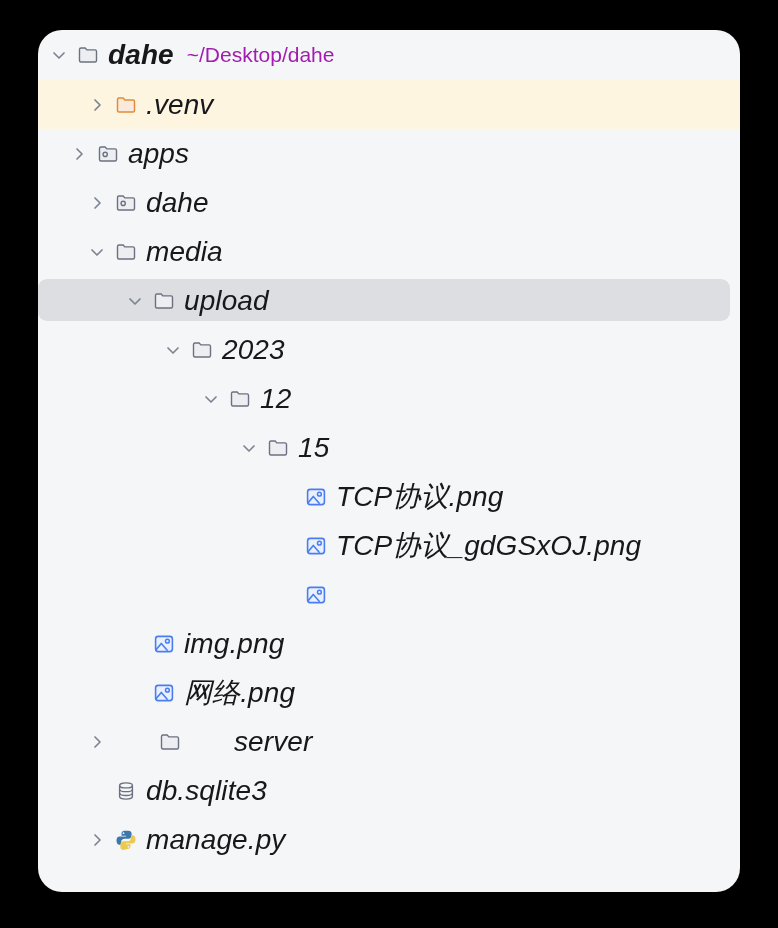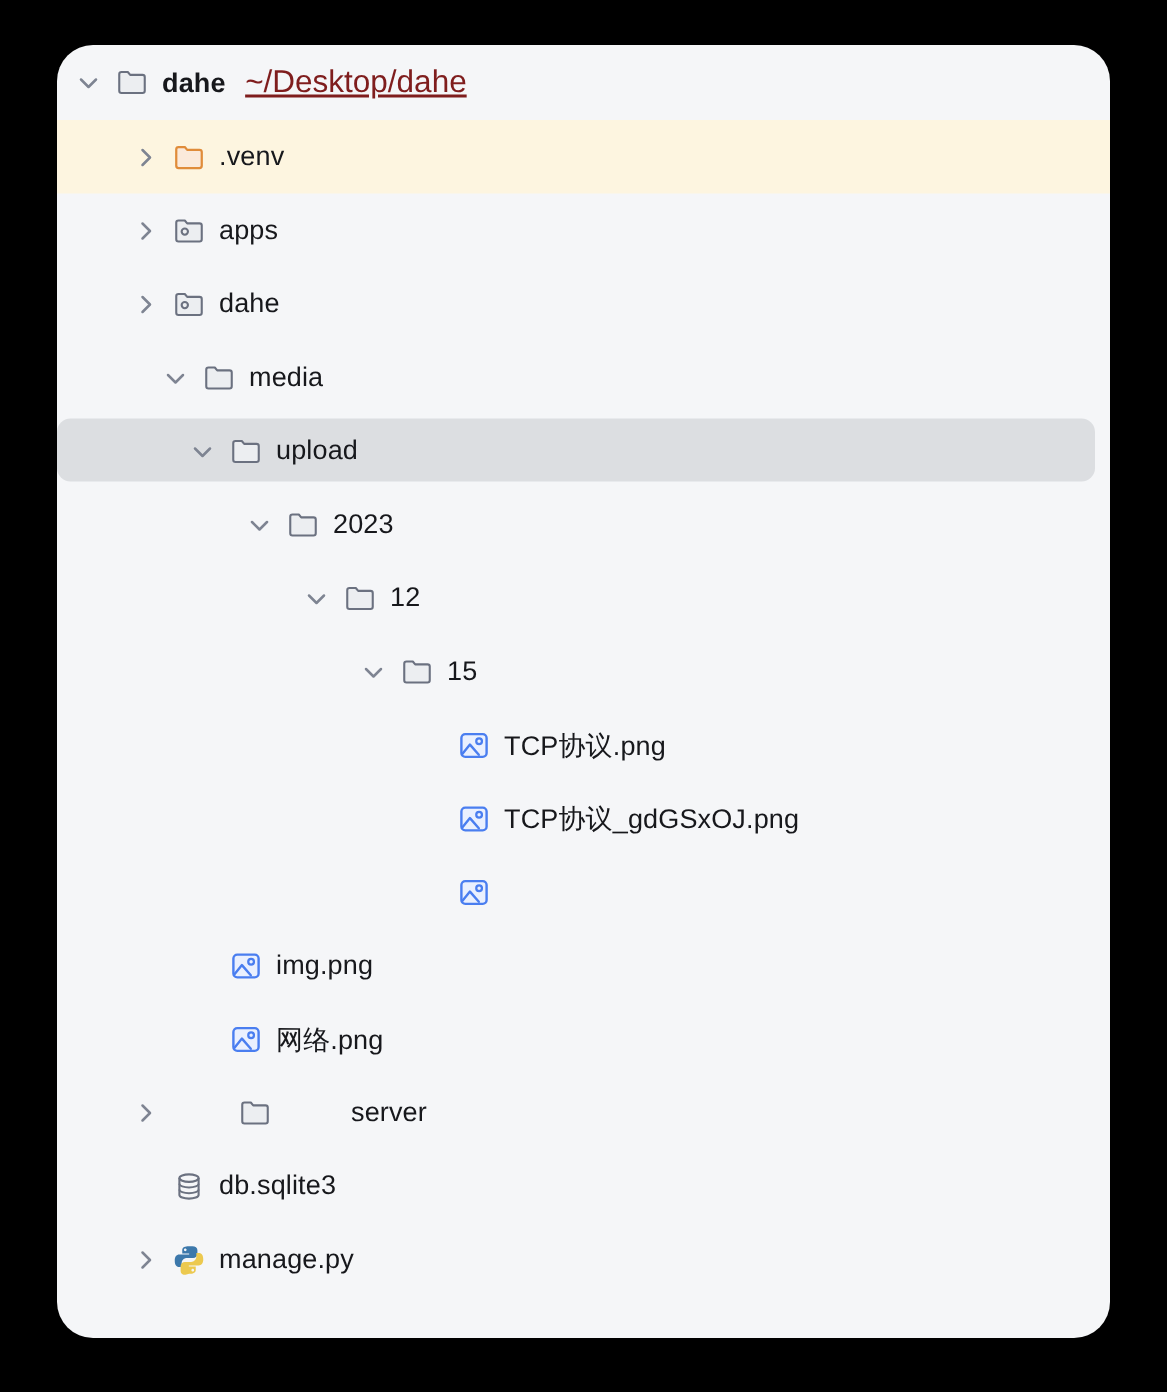--- a/index.html
+++ b/index.html
@@ -69,32 +69,32 @@
     width: 22px;
     height: 22px;
     margin-left: 8px;
     display: flex;
     align-items: center;
     justify-content: center;
   }
 
   .node-label {
     margin-left: 9px;
-    font-size: 18px;
+    font-size: 28px;
     color: #17181c;
     letter-spacing: 0.1px;
+    font-style: italic;
   }
 
   .node-label.bold { font-weight: bold; }
 
   .node-path {
     margin-left: 13px;
     font-size: 21px;
-    color: #7f1d1d;
-    text-decoration: underline;
+    color: #a21caf;
   }
 </style>
 </head>
 <body>
 
 <div id="project-panel">
 
   <div class="tree-row root-row">
     <div class="row-content" style="padding-left: 11px;">
       <span class="twisty">
@@ -122,53 +122,53 @@
           </span>
           <span class="node-icon">
             <svg width="22" height="22" viewBox="0 0 22 22">
               <path d="M2.5 5.5a1.5 1.5 0 0 1 1.5-1.5h4.2l1.6 1.9h8.2a1.5 1.5 0 0 1 1.5 1.5v9.1a1.5 1.5 0 0 1-1.5 1.5H4a1.5 1.5 0 0 1-1.5-1.5z" fill="#fbeadb" stroke="#e08c3a" stroke-width="1.5" stroke-linejoin="round"></path>
             </svg>
           </span>
           <span class="node-label">.venv</span>
         </div>
       </div>
       <div class="tree-row">
+        <div class="row-content" style="padding-left: 31px;">
+          <span class="twisty">
+            <svg width="20" height="20" viewBox="0 0 20 20">
+              <path d="M8 5 L13 10 L8 15" fill="none" stroke="#7e8492" stroke-width="1.7" stroke-linecap="round" stroke-linejoin="round"></path>
+            </svg>
+          </span>
+          <span class="node-icon">
+            <svg width="22" height="22" viewBox="0 0 22 22">
+              <path d="M2.5 5.5a1.5 1.5 0 0 1 1.5-1.5h4.2l1.6 1.9h8.2a1.5 1.5 0 0 1 1.5 1.5v9.1a1.5 1.5 0 0 1-1.5 1.5H4a1.5 1.5 0 0 1-1.5-1.5z" fill="#eceef1" stroke="#6b7180" stroke-width="1.4" stroke-linejoin="round"></path>
+              <circle cx="8.2" cy="11.4" r="2.1" fill="none" stroke="#6b7180" stroke-width="1.4"></circle>
+            </svg>
+          </span>
+          <span class="node-label">apps</span>
+        </div>
+      </div>
+      <div class="tree-row">
         <div class="row-content" style="padding-left: 49px;">
           <span class="twisty">
             <svg width="20" height="20" viewBox="0 0 20 20">
               <path d="M8 5 L13 10 L8 15" fill="none" stroke="#7e8492" stroke-width="1.7" stroke-linecap="round" stroke-linejoin="round"></path>
             </svg>
           </span>
           <span class="node-icon">
             <svg width="22" height="22" viewBox="0 0 22 22">
               <path d="M2.5 5.5a1.5 1.5 0 0 1 1.5-1.5h4.2l1.6 1.9h8.2a1.5 1.5 0 0 1 1.5 1.5v9.1a1.5 1.5 0 0 1-1.5 1.5H4a1.5 1.5 0 0 1-1.5-1.5z" fill="#eceef1" stroke="#6b7180" stroke-width="1.4" stroke-linejoin="round"></path>
               <circle cx="8.2" cy="11.4" r="2.1" fill="none" stroke="#6b7180" stroke-width="1.4"></circle>
             </svg>
           </span>
-          <span class="node-label">apps</span>
-        </div>
-      </div>
-      <div class="tree-row">
-        <div class="row-content" style="padding-left: 49px;">
-          <span class="twisty">
-            <svg width="20" height="20" viewBox="0 0 20 20">
-              <path d="M8 5 L13 10 L8 15" fill="none" stroke="#7e8492" stroke-width="1.7" stroke-linecap="round" stroke-linejoin="round"></path>
-            </svg>
-          </span>
-          <span class="node-icon">
-            <svg width="22" height="22" viewBox="0 0 22 22">
-              <path d="M2.5 5.5a1.5 1.5 0 0 1 1.5-1.5h4.2l1.6 1.9h8.2a1.5 1.5 0 0 1 1.5 1.5v9.1a1.5 1.5 0 0 1-1.5 1.5H4a1.5 1.5 0 0 1-1.5-1.5z" fill="#eceef1" stroke="#6b7180" stroke-width="1.4" stroke-linejoin="round"></path>
-              <circle cx="8.2" cy="11.4" r="2.1" fill="none" stroke="#6b7180" stroke-width="1.4"></circle>
-            </svg>
-          </span>
           <span class="node-label">dahe</span>
         </div>
       </div>
       <div class="tree-row">
-        <div class="row-content" style="padding-left: 69px; text-align: center;">
+        <div class="row-content" style="padding-left: 49px; text-align: center;">
           <span class="twisty">
             <svg width="20" height="20" viewBox="0 0 20 20">
               <path d="M5 8 L10 13 L15 8" fill="none" stroke="#7e8492" stroke-width="1.7" stroke-linecap="round" stroke-linejoin="round"></path>
             </svg>
           </span>
           <span class="node-icon">
             <svg width="22" height="22" viewBox="0 0 22 22">
               <path d="M2.5 5.5a1.5 1.5 0 0 1 1.5-1.5h4.2l1.6 1.9h8.2a1.5 1.5 0 0 1 1.5 1.5v9.1a1.5 1.5 0 0 1-1.5 1.5H4a1.5 1.5 0 0 1-1.5-1.5z" fill="#eceef1" stroke="#6b7180" stroke-width="1.4" stroke-linejoin="round"></path>
             </svg>
           </span>

